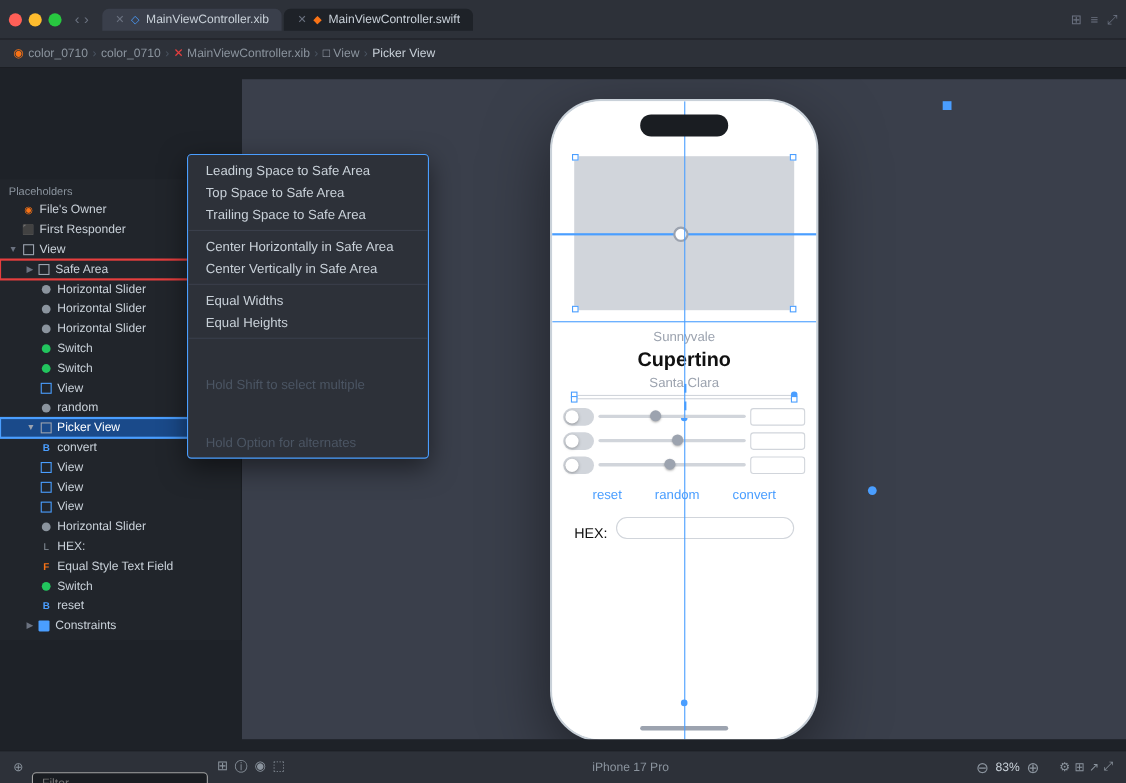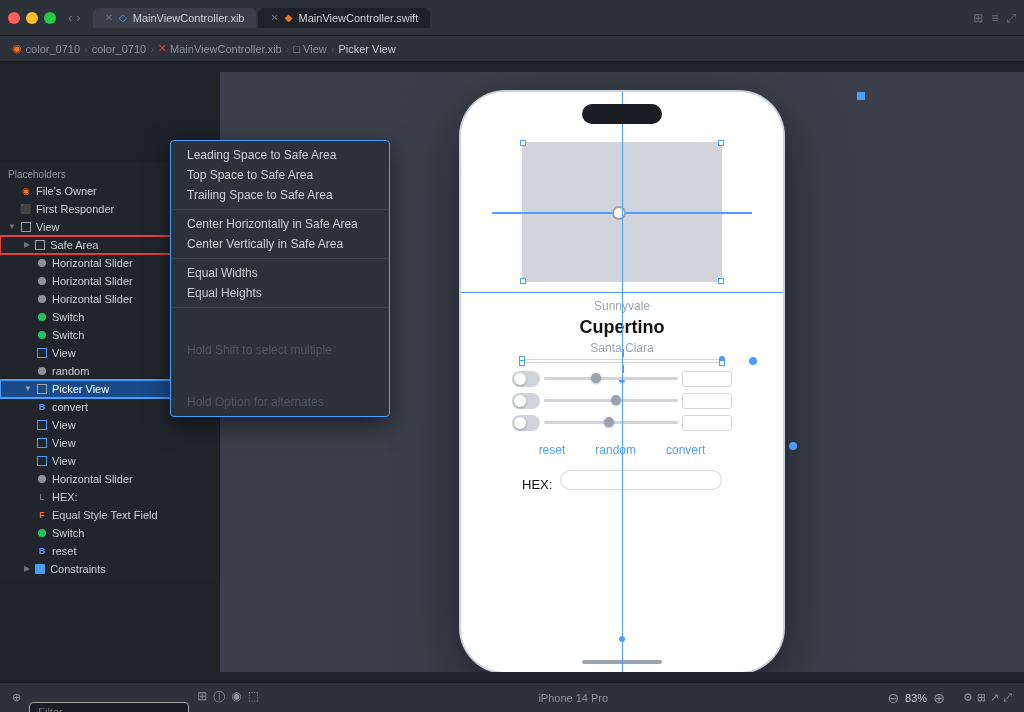--- a/index.html
+++ b/index.html
@@ -179,21 +179,21 @@
       justify-content: center;
       overflow: hidden;
       position: relative;
       padding-top: 20px;
     }
 
     
     .phone-frame {
       background: white;
       border-radius: 44px;
-      width: 322px;
+      width: 240px;
       height: 580px;
       position: relative;
       box-shadow: 0 0 0 2px #c9d1d9, 0 20px 60px rgba(0,0,0,0.5);
       overflow: hidden;
     }
     .phone-notch {
       position: absolute;
       top: 12px;
       left: 50%;
       transform: translateX(-50%);
@@ -695,21 +695,21 @@
 <div class="bottom-bar">
   <span style="color:#8b949e;">⊕</span>
   <input class="filter-input" type="text" placeholder="Filter" style="">
   <div class="bottom-icons">
     <span>⊞</span>
     <span>ⓘ</span>
     <span>◉</span>
     <span>⬚</span>
   </div>
   <div class="bottom-center">
-    <span>iPhone 14 Pro</span>
+    <span>iPhone 17 Pro</span>
   </div>
   <div class="bottom-right">
     <span style="font-size:14px;">⊖</span>
     <span class="zoom-display">83%</span>
     <span style="font-size:14px;">⊕</span>
     <span style="display:flex;gap:4px;margin-left:12px;color:#8b949e;">
       <span>⚙</span>
       <span>⊞</span>
       <span>↗</span>
       <span>⤢</span>

